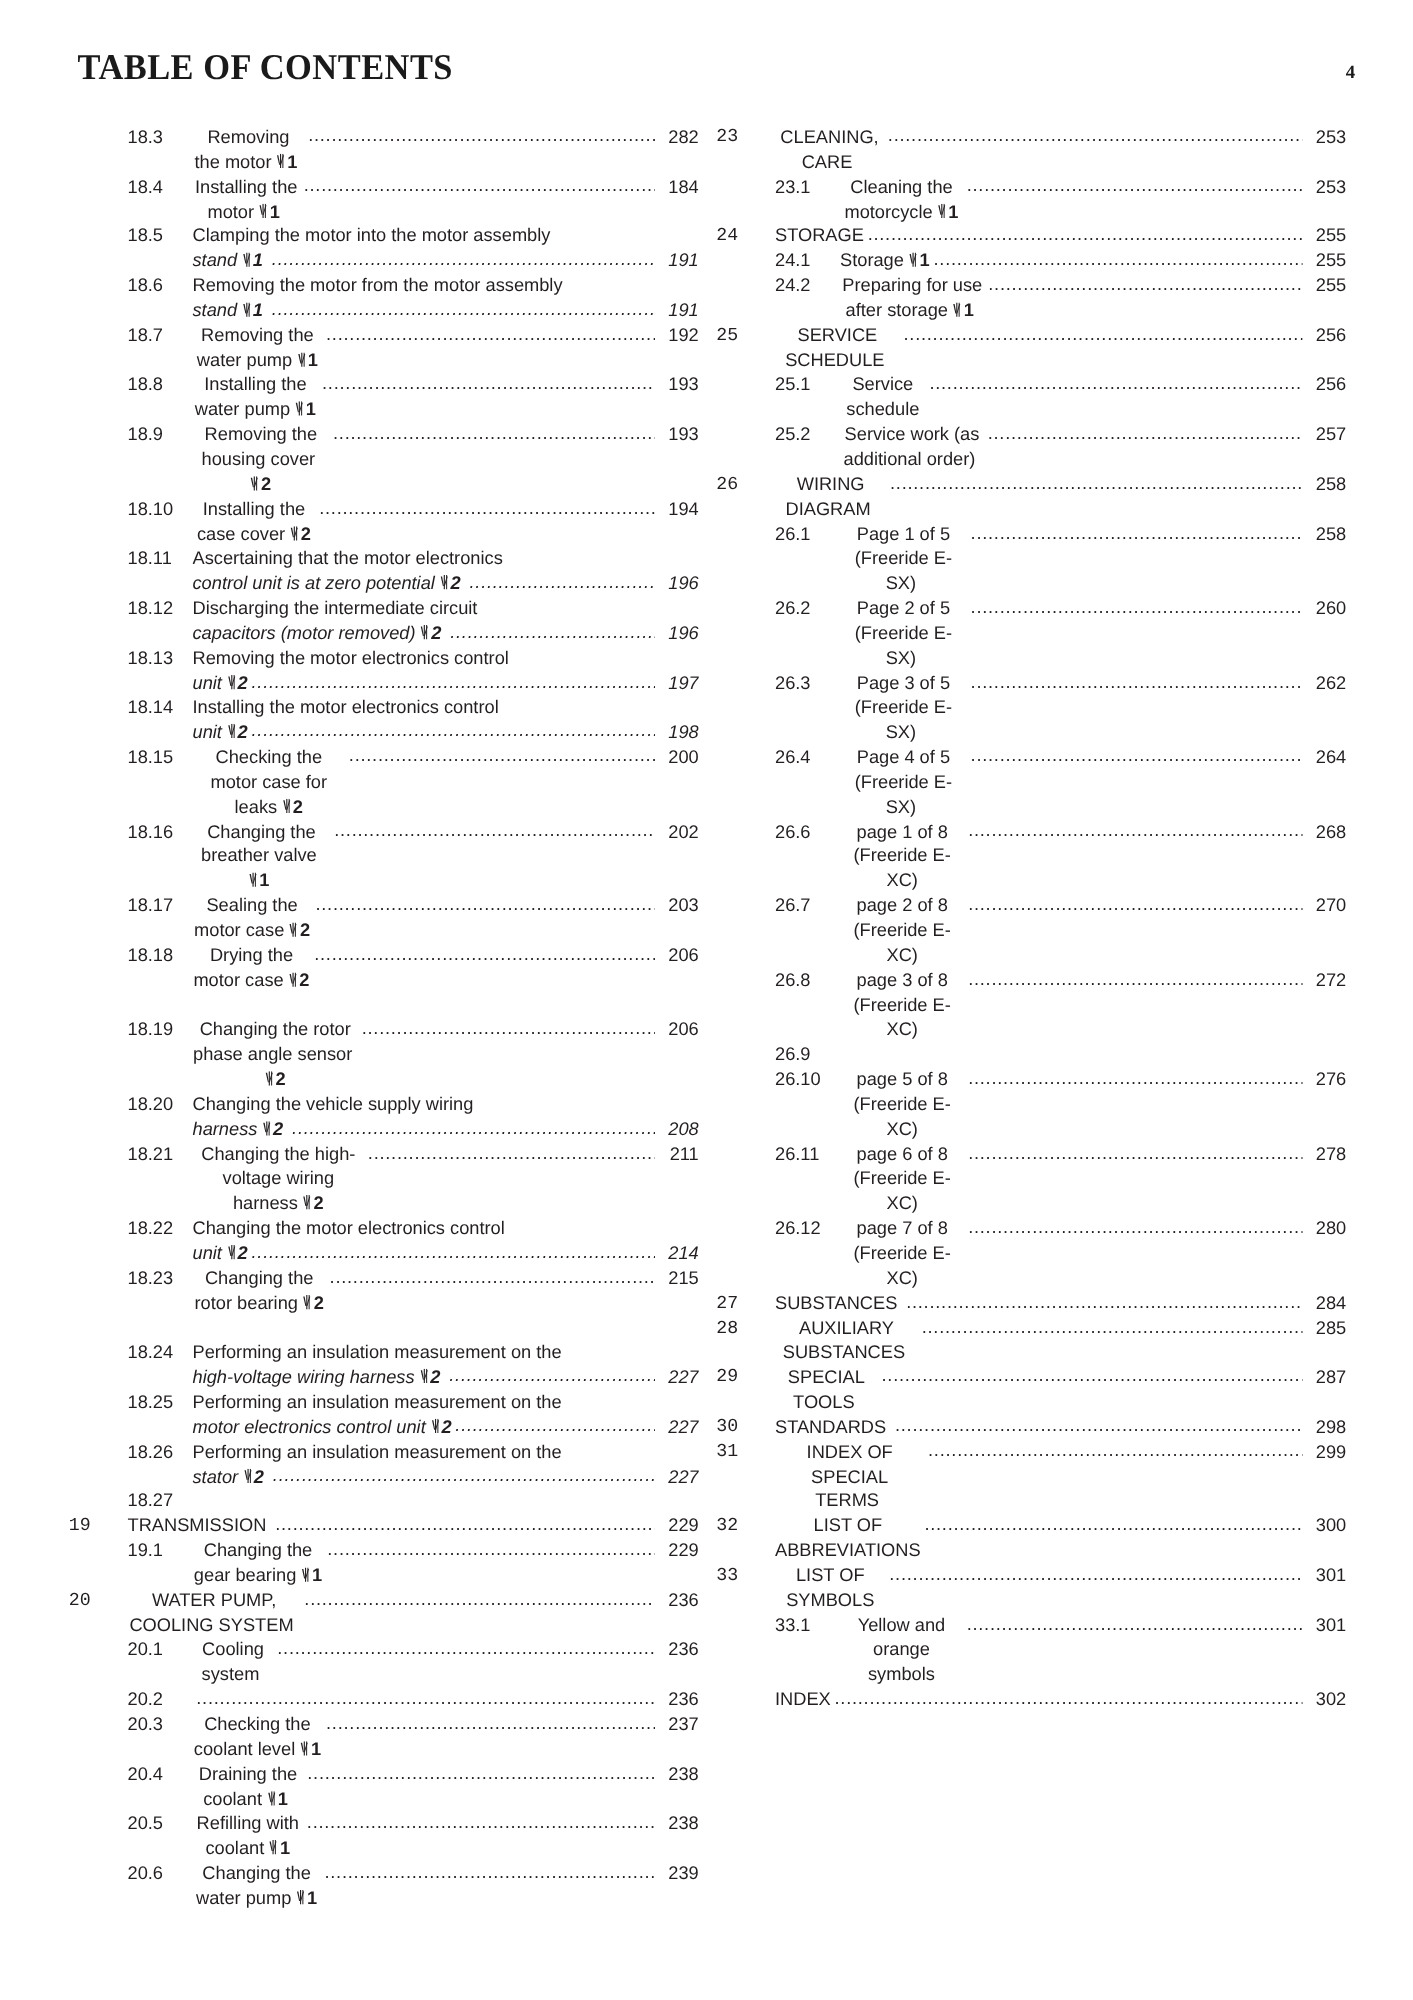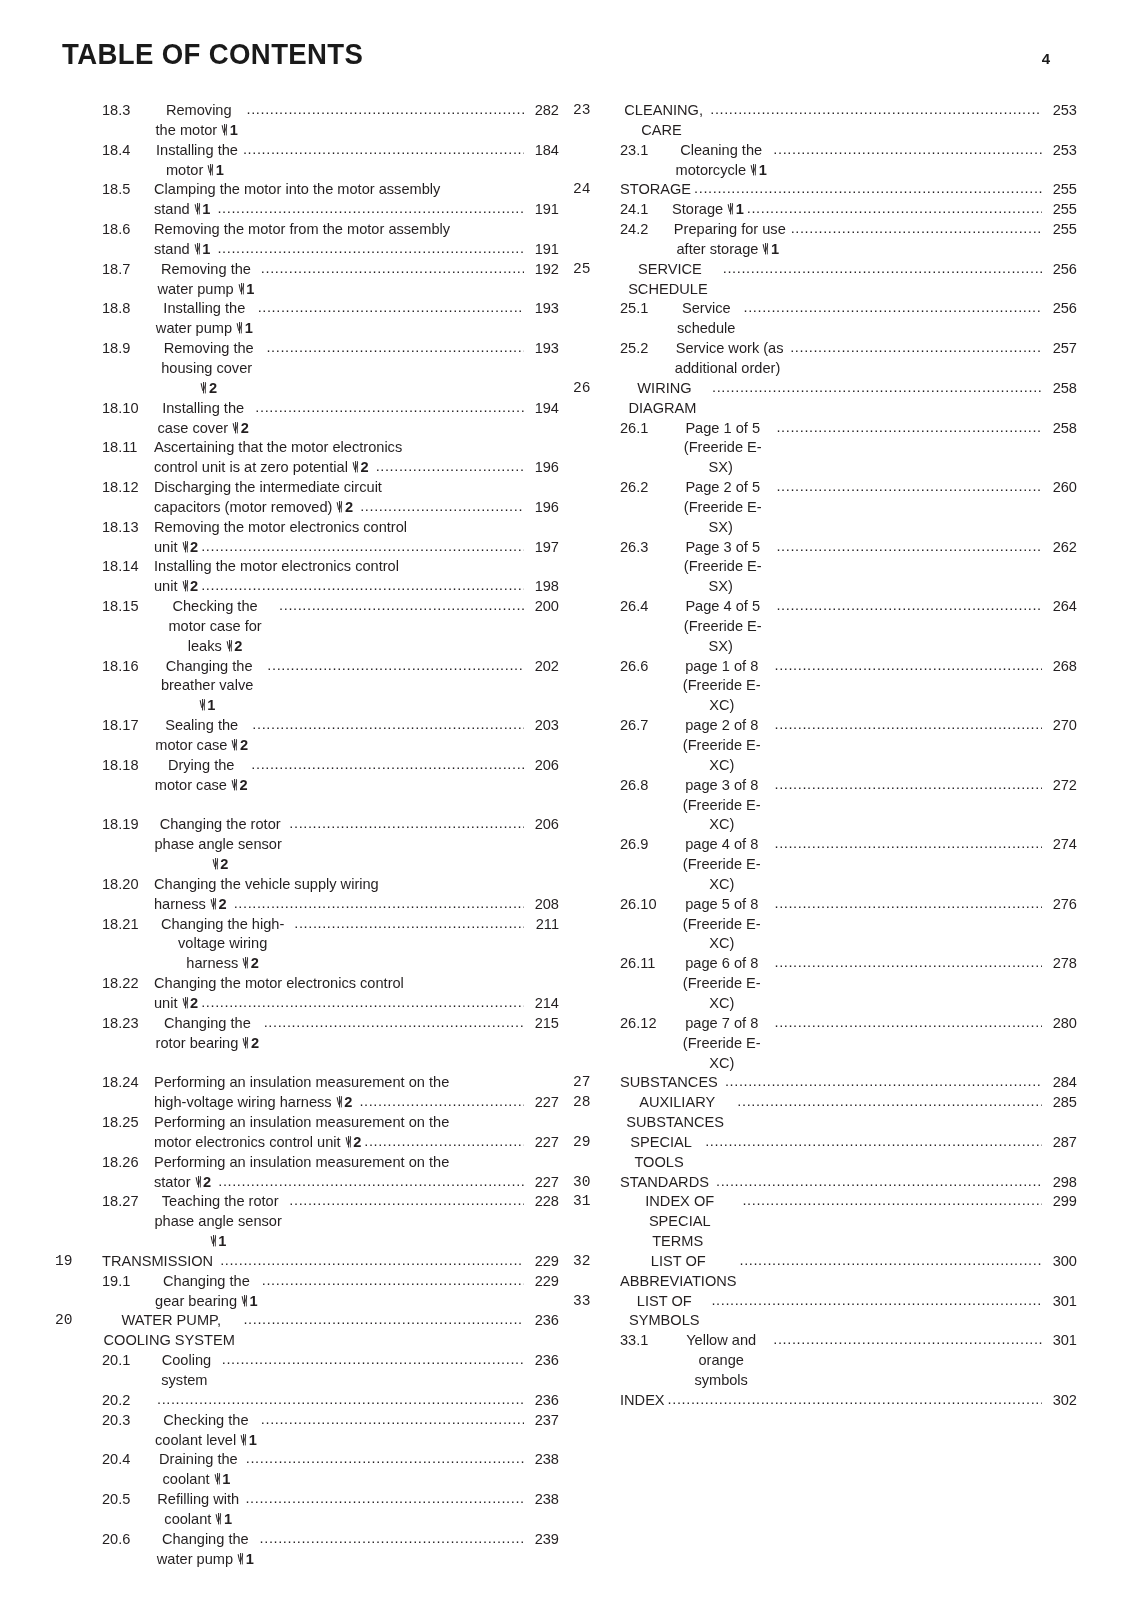--- a/index.html
+++ b/index.html
@@ -11,22 +11,23 @@
     font-family: "Liberation Sans", sans-serif;
     color: #231f20;
     position: relative;
     overflow: hidden;
   }
 
   .page-header {
     position: absolute;
     top: 38px;
     left: 62px;
-    right: 80px;
+    right: 46px;
     height: 46px;
+    font-family: Liberation Serif, serif;
   }
   .page-title {
     font-size: 29px;
     font-weight: bold;
     letter-spacing: 0.4px;
     color: #1a1a1a;
     font-stretch: condensed;
     transform: scaleX(0.95);
     transform-origin: left center;
     display: inline-block;
@@ -99,21 +100,21 @@
   .pg {
     flex: 0 0 auto;
     width: 34px;
     text-align: right;
     padding-left: 5px;
   }
 
   
   .wrap .title-wrap { display: block; }
   .wrap .title-line1 { display: block; white-space: normal; }
-  .wrap .title-line2 { display: flex; align-items: flex-end; }
+  .wrap .title-line2 { display: flex; align-items: flex-end; font-style: italic; }
   .wrap .title-line2 .t2 { flex: 0 1 auto; }
 
   
   .vmark {
     display: inline-block;
     white-space: nowrap;
     font-weight: bold;
     font-size: 14.6px;
     line-height: 1;
   }
@@ -472,30 +473,20 @@
                   <rect x="3.0" y="0.0" width="0.9" height="11.4" fill="#231f20"></rect>
                   <rect x="4.9" y="0.0" width="0.8" height="11.4" fill="#231f20"></rect>
                 </svg>2</span>&nbsp;</span>
             <span class="leader"></span>
             <span class="pg">227</span>
           </span>
         </span>
       </div>
       <div class="toc-row lvl2">
         <span class="num">18.27</span>
-        <span class="title-wrap">
-          <span class="title-txt">Teaching the rotor phase angle sensor&nbsp;<span class="vmark"><svg width="8" height="12" viewBox="0 0 8 12" aria-hidden="true">
-                <path d="M0.6 1.2 L2.3 8.8 L3.1 8.8 L1.7 1.2 Z" fill="#231f20"></path>
-                <path d="M5.4 1.2 L3.1 8.8 L3.9 8.8 L6.2 1.2 Z" fill="#231f20"></path>
-                <rect x="3.0" y="0.0" width="0.9" height="11.4" fill="#231f20"></rect>
-                <rect x="4.9" y="0.0" width="0.8" height="11.4" fill="#231f20"></rect>
-              </svg>1</span>&nbsp;</span>
-          <span class="leader"></span>
-          <span class="pg">228</span>
-        </span>
       </div>
       <div class="toc-row lvl1">
         <span class="num">19</span>
         <span class="title-wrap">
           <span class="title-txt">TRANSMISSION&nbsp;</span>
           <span class="leader"></span>
           <span class="pg">229</span>
         </span>
       </div>
       <div class="toc-row lvl2">
@@ -726,25 +717,20 @@
       <div class="toc-row lvl2">
         <span class="num">26.8</span>
         <span class="title-wrap">
           <span class="title-txt">page 3 of 8 (Freeride E-XC)</span>
           <span class="leader"></span>
           <span class="pg">272</span>
         </span>
       </div>
       <div class="toc-row lvl2">
         <span class="num">26.9</span>
-        <span class="title-wrap">
-          <span class="title-txt">page 4 of 8 (Freeride E-XC)</span>
-          <span class="leader"></span>
-          <span class="pg">274</span>
-        </span>
       </div>
       <div class="toc-row lvl2">
         <span class="num">26.10</span>
         <span class="title-wrap">
           <span class="title-txt">page 5 of 8 (Freeride E-XC)</span>
           <span class="leader"></span>
           <span class="pg">276</span>
         </span>
       </div>
       <div class="toc-row lvl2">

